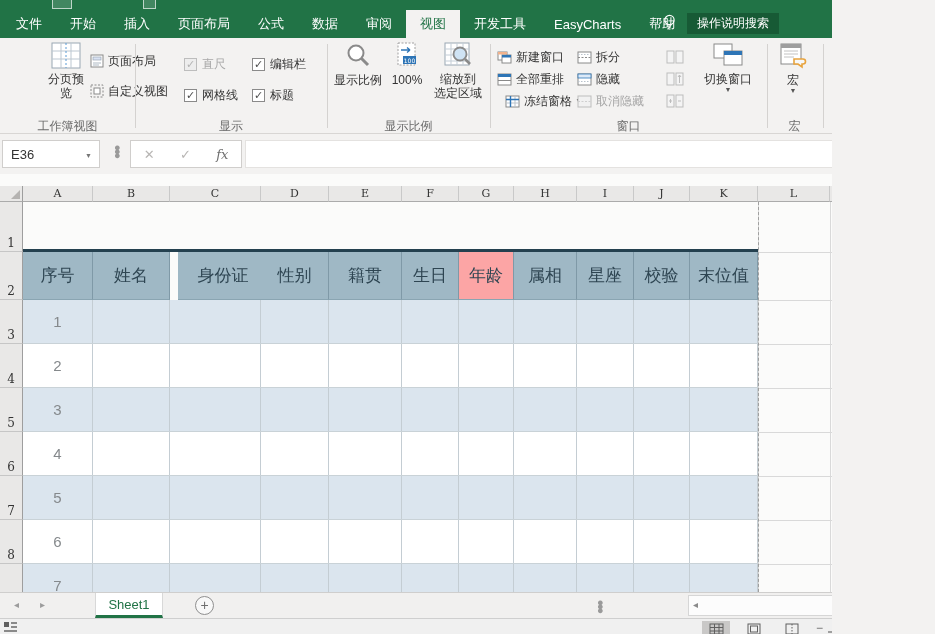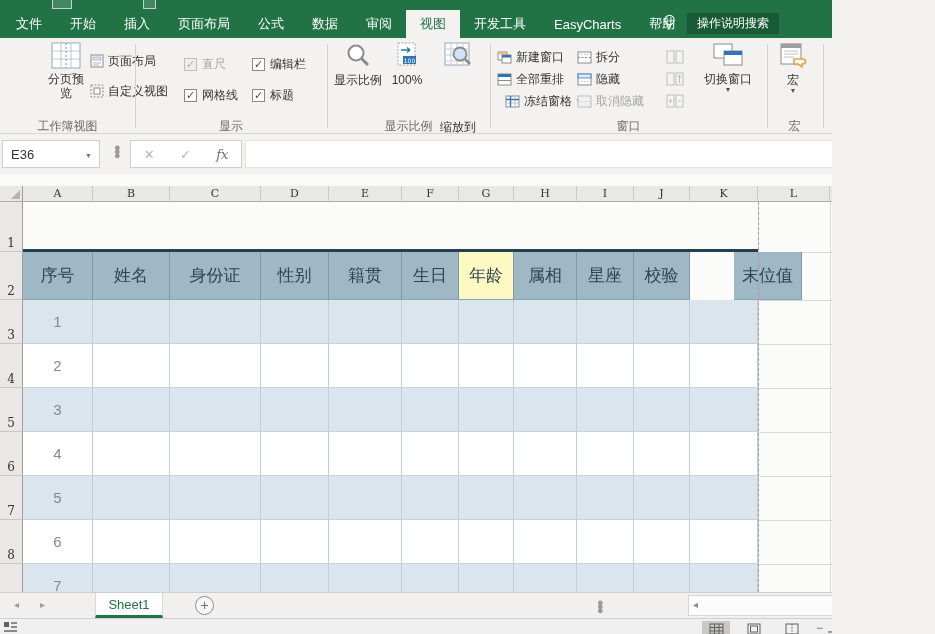--- a/index.html
+++ b/index.html
@@ -172,21 +172,21 @@
       <span>
           <svg width="26" height="28" viewBox="0 0 26 28">
             <rect x="4" y="1" width="17" height="22" fill="#fff" stroke="#A0A0A0" stroke-dasharray="2 1.5"></rect>
             <path d="M7 8h9M16 8l-3-2.5M16 8l-3 2.5" stroke="#2E75B6" stroke-width="1.4" fill="none"></path>
             <rect x="9" y="14" width="13" height="8" fill="#2E75B6"></rect>
             <text x="15.5" y="20.5" font-size="6" fill="#fff" text-anchor="middle" font-family="'DejaVu Sans',sans-serif">100</text>
           </svg>
         </span>
       <span class="lbl">100%</span>
     </div>
-    <div class="bigbtn" style="left:429px;width:58px;gap:48px;">
+    <div class="bigbtn" style="left:429px;width:58px;">
       <span>
           <svg width="28" height="27" viewBox="0 0 28 27">
             <rect x="1" y="1" width="24" height="22" fill="#fff" stroke="#9AA7B4"></rect>
             <path d="M1 7h24M1 13h24M1 19h24M7 1v22M13 1v22M19 1v22" stroke="#C3CDD6" stroke-width="1"></path>
             <circle cx="16" cy="12" r="6.5" fill="#CFE3F4" stroke="#8A8A8A" stroke-width="1.8"></circle>
             <path d="M21 17l5 5" stroke="#8A8A8A" stroke-width="2.6"></path>
           </svg>
         </span>
       <span class="lbl"><span>缩放到</span><br><span>选定区域</span></span>
     </div>
@@ -357,29 +357,29 @@
         <div class="gline-h" style="left: 758px; top: 78px; width: 177px;"></div>
         <div class="gline-h" style="left: 758px; top: 126px; width: 177px;"></div>
         <div class="gline-h" style="left: 758px; top: 170px; width: 177px;"></div>
         <div class="gline-h" style="left: 758px; top: 214px; width: 177px;"></div>
         <div class="gline-h" style="left: 758px; top: 258px; width: 177px;"></div>
         <div class="gline-h" style="left: 758px; top: 302px; width: 177px;"></div>
         <div class="gline-h" style="left: 758px; top: 346px; width: 177px;"></div>
         <div class="gline-h" style="left: 758px; top: 390px; width: 177px;"></div>
         <div class="hdrcell" style="left: 23px; width: 70px; background: rgb(159, 184, 197); color: rgb(46, 69, 82);">序号</div>
         <div class="hdrcell" style="left: 93px; width: 77px; background: rgb(159, 184, 197); color: rgb(46, 69, 82);">姓名</div>
-        <div class="hdrcell" style="left: 170px; width: 91px; background: rgb(159, 184, 197); color: rgb(46, 69, 82);">身份证</div>
+        <div class="hdrcell" style="left: 178px; width: 91px; background: rgb(159, 184, 197); color: rgb(46, 69, 82);">身份证</div>
         <div class="hdrcell" style="left: 261px; width: 68px; background: rgb(159, 184, 197); color: rgb(46, 69, 82);">性别</div>
         <div class="hdrcell" style="left: 329px; width: 73px; background: rgb(159, 184, 197); color: rgb(46, 69, 82);">籍贯</div>
         <div class="hdrcell" style="left: 402px; width: 57px; background: rgb(159, 184, 197); color: rgb(46, 69, 82);">生日</div>
-        <div class="hdrcell" style="left: 459px; width: 55px; background: #fef9c3; color: rgb(46, 69, 82);">年龄</div>
+        <div class="hdrcell" style="left: 459px; width: 55px; background: #fca5a5; color: rgb(46, 69, 82);">年龄</div>
         <div class="hdrcell" style="left: 514px; width: 63px; background: rgb(159, 184, 197); color: rgb(46, 69, 82);">属相</div>
         <div class="hdrcell" style="left: 577px; width: 57px; background: rgb(159, 184, 197); color: rgb(46, 69, 82);">星座</div>
         <div class="hdrcell" style="left: 634px; width: 56px; background: rgb(159, 184, 197); color: rgb(46, 69, 82);">校验</div>
-        <div class="hdrcell" style="left: 690px; width: 68px; background: rgb(159, 184, 197); color: rgb(46, 69, 82); margin-left: 44px;">末位值</div>
+        <div class="hdrcell" style="left: 690px; width: 68px; background: rgb(159, 184, 197); color: rgb(46, 69, 82);">末位值</div>
         <div class="datarow" style="top: 126px; height: 44px; background: rgb(219, 229, 238);">
           <div class="datacell" style="left: 0px; width: 70px; color: rgb(133, 137, 140);">1</div>
           <div class="datacell" style="left: 70px; width: 77px; color: rgb(133, 137, 140);"></div>
           <div class="datacell" style="left: 147px; width: 91px; color: rgb(133, 137, 140);"></div>
           <div class="datacell" style="left: 238px; width: 68px; color: rgb(133, 137, 140);"></div>
           <div class="datacell" style="left: 306px; width: 73px; color: rgb(133, 137, 140);"></div>
           <div class="datacell" style="left: 379px; width: 57px; color: rgb(133, 137, 140);"></div>
           <div class="datacell" style="left: 436px; width: 55px; color: rgb(133, 137, 140);"></div>
           <div class="datacell" style="left: 491px; width: 63px; color: rgb(133, 137, 140);"></div>
           <div class="datacell" style="left: 554px; width: 57px; color: rgb(133, 137, 140);"></div>

